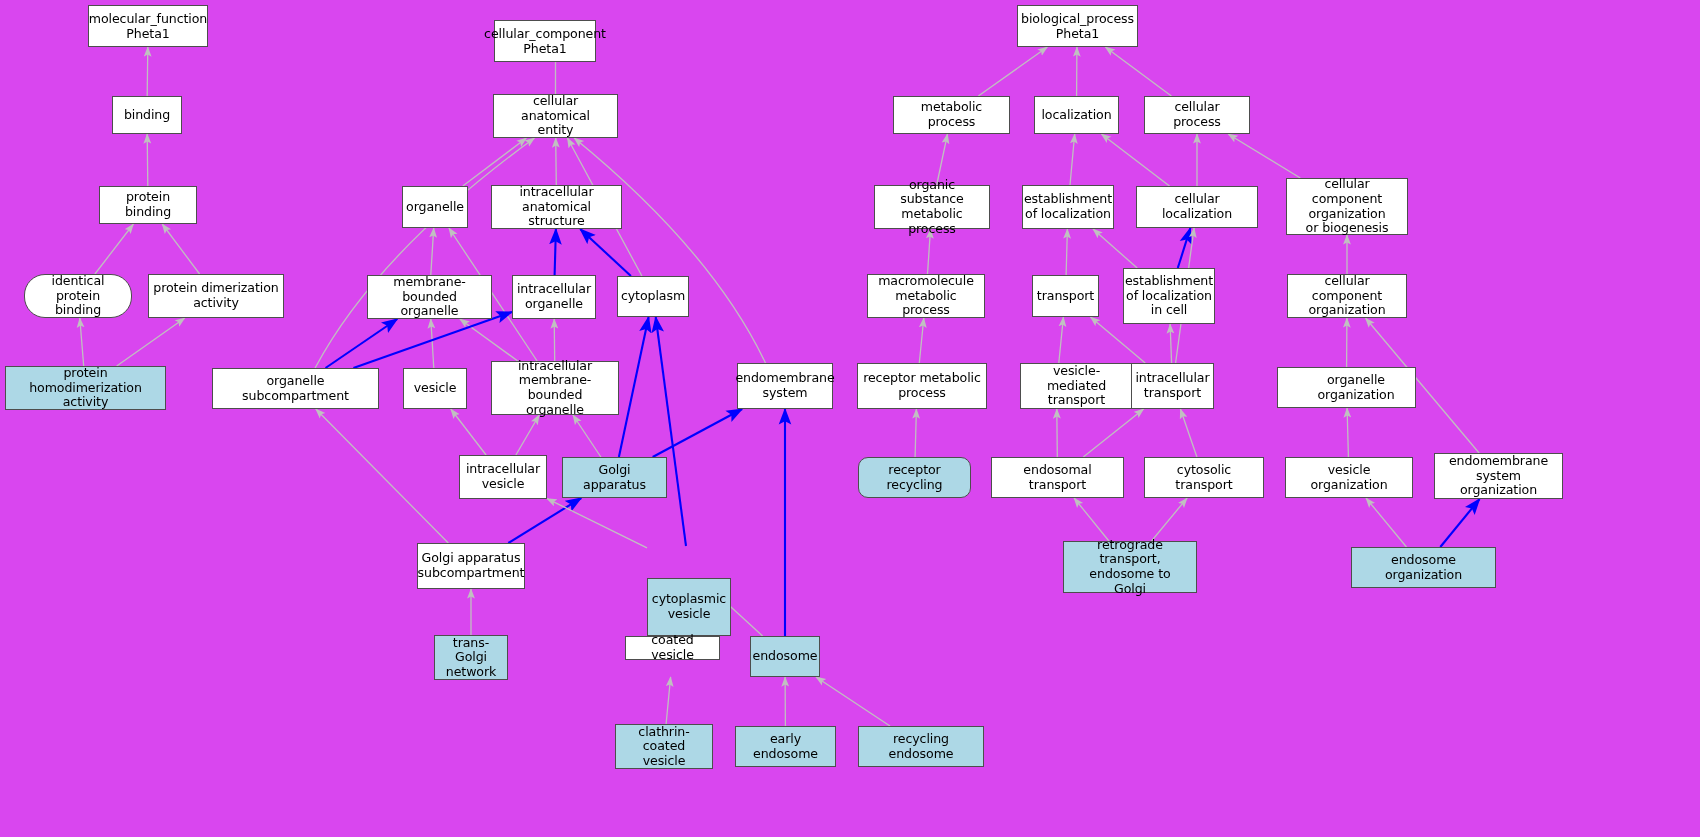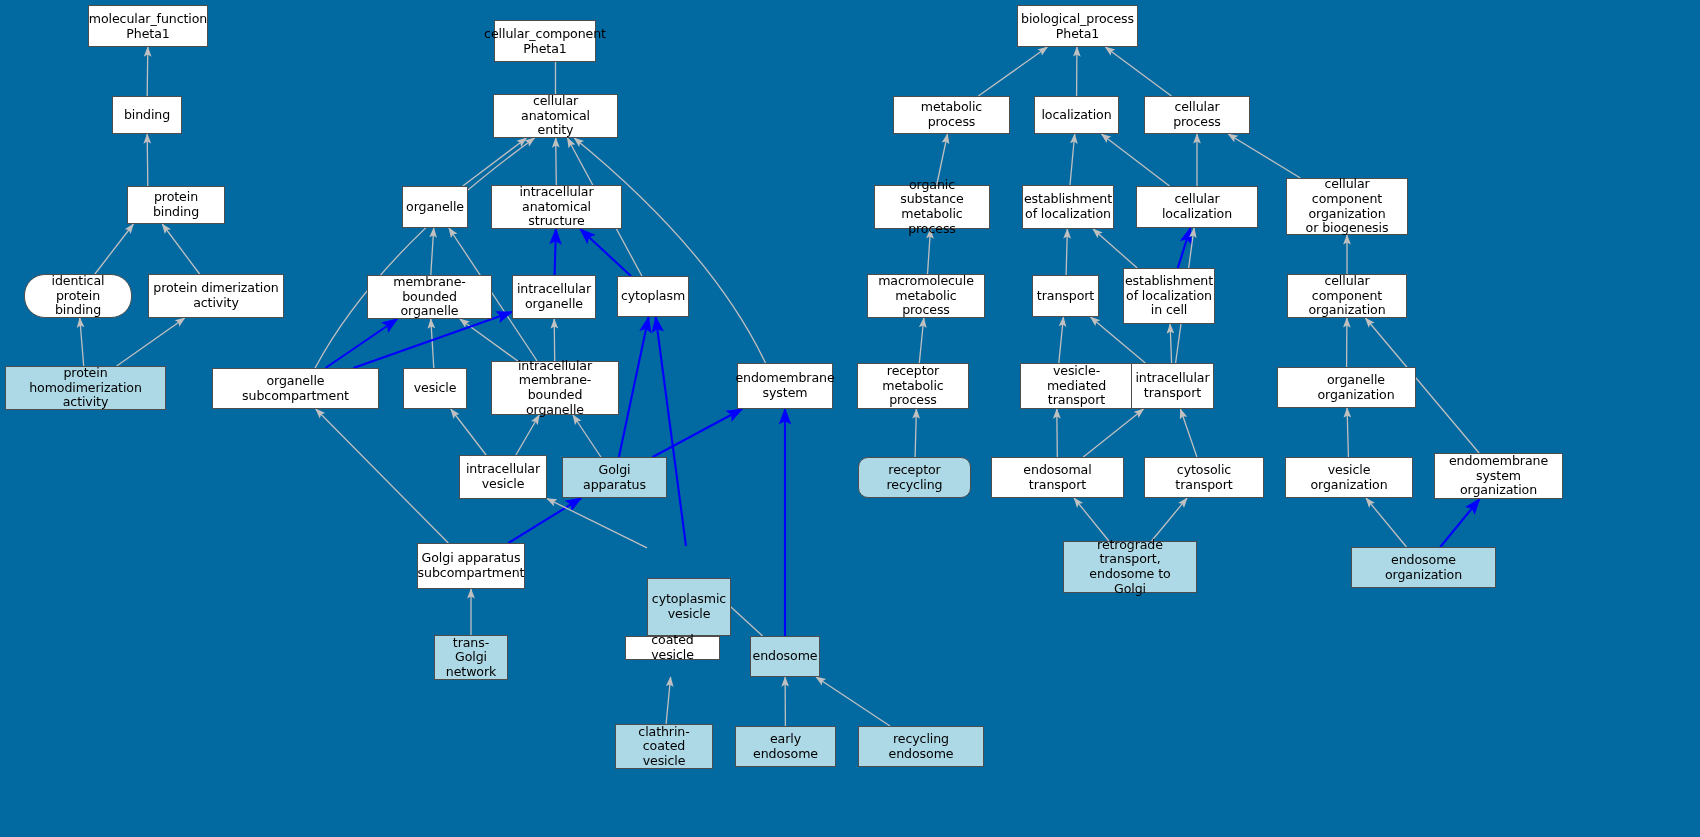--- a/index.html
+++ b/index.html
@@ -7,21 +7,21 @@
     padding: 0;
     background: #ffffff;
   }
   body {
     font-family: "DejaVu Sans", "Liberation Sans", sans-serif;
   }
   #canvas {
     position: relative;
     width: 1700px;
     height: 837px;
-    background: #0369a1;
+    background: #d946ef;
     overflow: hidden;
   }
   #edge-layer {
     position: absolute;
     left: 0;
     top: 0;
     width: 1700px;
     height: 837px;
     pointer-events: none;
   }
@@ -127,21 +127,21 @@
         <path d="M 1108.9,541.0 Q 1091.5,519.5 1074.1,498.0" fill="none" stroke="#C0C0C0" stroke-width="1.3" marker-end="url(#arrow-isa)"></path>
         <path d="M 1151.5,541.0 Q 1169.3,519.5 1187.1,498.0" fill="none" stroke="#C0C0C0" stroke-width="1.3" marker-end="url(#arrow-isa)"></path>
         <path d="M 1406.5,547.0 Q 1386.3,522.5 1366.0,498.0" fill="none" stroke="#C0C0C0" stroke-width="1.3" marker-end="url(#arrow-isa)"></path>
         <path d="M 1440.3,547.0 Q 1460.0,523.0 1479.6,499.0" fill="none" stroke="#0000FF" stroke-width="2.1" marker-end="url(#arrow-partof)"></path>
       </g>
   </svg>
   <div id="nodes-group">
       <div class="go-node root" style="left: 88px; top: 5px; width: 120px; height: 42px;">molecular_function
 Pheta1</div>
       <div class="go-node" style="left: 112px; top: 96px; width: 70px; height: 38px;">binding</div>
-      <div class="go-node" style="left: 99px; top: 186px; width: 98px; height: 38px; margin-left: 28px;">protein binding</div>
+      <div class="go-node" style="left: 99px; top: 186px; width: 98px; height: 38px;">protein binding</div>
       <div class="go-node" style="left: 24px; top: 274px; width: 108px; height: 44px; border-radius: 21px;">identical protein
 binding</div>
       <div class="go-node" style="left: 148px; top: 274px; width: 136px; height: 44px;">protein dimerization
 activity</div>
       <div class="go-node highlight" style="left: 5px; top: 366px; width: 161px; height: 44px;">protein homodimerization
 activity</div>
       <div class="go-node root" style="left: 494px; top: 20px; width: 102px; height: 42px;">cellular_component
 Pheta1</div>
       <div class="go-node" style="left: 493px; top: 94px; width: 125px; height: 44px;">cellular anatomical
 entity</div>
@@ -189,21 +189,21 @@
 organization
 or biogenesis</div>
       <div class="go-node" style="left: 867px; top: 274px; width: 118px; height: 44px;">macromolecule
 metabolic process</div>
       <div class="go-node" style="left: 1032px; top: 275px; width: 67px; height: 42px;">transport</div>
       <div class="go-node" style="left: 1123px; top: 268px; width: 92px; height: 56px;">establishment
 of localization
 in cell</div>
       <div class="go-node" style="left: 1287px; top: 274px; width: 120px; height: 44px;">cellular component
 organization</div>
-      <div class="go-node" style="left: 857px; top: 363px; width: 112px; height: 46px;">receptor metabolic
+      <div class="go-node" style="left: 857px; top: 363px; width: 130px; height: 46px;">receptor metabolic
 process</div>
       <div class="go-node" style="left: 1020px; top: 363px; width: 113px; height: 46px;">vesicle-mediated
 transport</div>
       <div class="go-node" style="left: 1131px; top: 363px; width: 83px; height: 46px;">intracellular
 transport</div>
       <div class="go-node" style="left: 1277px; top: 367px; width: 139px; height: 41px; padding-left: 23px;">organelle organization</div>
       <div class="go-node highlight" style="left: 858px; top: 457px; width: 113px; height: 41px; border-radius: 10px;">receptor recycling</div>
       <div class="go-node" style="left: 991px; top: 457px; width: 133px; height: 41px;">endosomal transport</div>
       <div class="go-node" style="left: 1144px; top: 457px; width: 120px; height: 41px;">cytosolic transport</div>
       <div class="go-node" style="left: 1285px; top: 457px; width: 128px; height: 41px;">vesicle organization</div>

